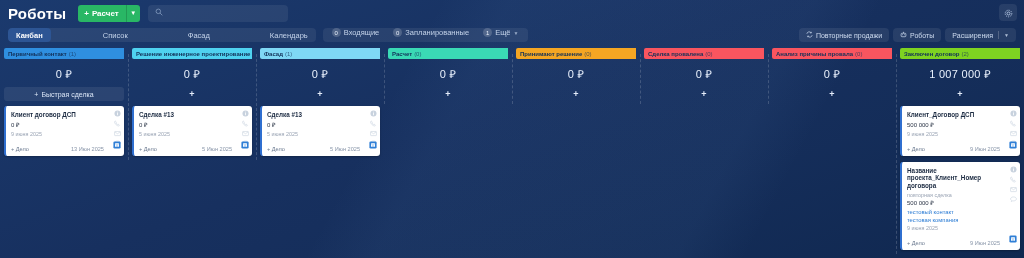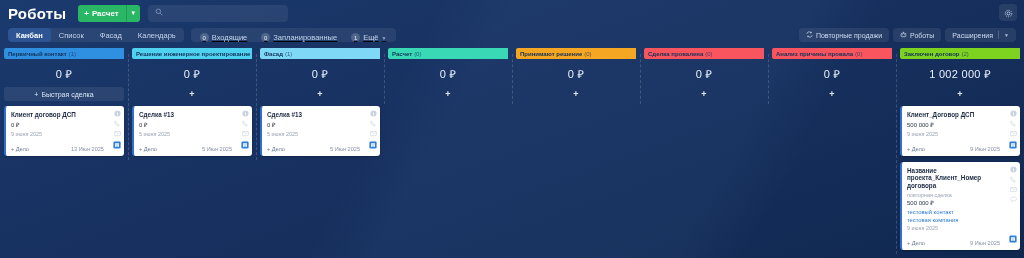--- a/index.html
+++ b/index.html
@@ -93,43 +93,43 @@
     gap: 3px;
     padding: 0 8px;
     position: relative;
   }
   .tabgroup {
     display: flex; align-items: center;
     background: rgba(255,255,255,0.07);
     border-radius: 4px;
     height: 14px;
     overflow: hidden;
+    gap: 44px;
   }
   .tab {
     display: flex; align-items: center;
     height: 100%;
     padding: 0 8px;
     font-size: 7.5px;
     color: #c4d3ea;
     white-space: nowrap;
   }
   .tab.active {
     background: #2d5594;
     color: #ffffff;
     font-weight: bold;
     border-radius: 4px;
   }
   .counter-group {
-    display: flex; align-items: flex-end;
+    display: flex; align-items: flex-start;
     background: rgba(255,255,255,0.07);
     border-radius: 4px;
     height: 14px;
     margin-left: 4px;
     padding: 0 2px;
-    text-decoration: underline;
   }
   .counter {
     display: flex; align-items: center; gap: 3px;
     padding: 0 7px;
     font-size: 7.5px;
     color: #c4d3ea;
     white-space: nowrap;
   }
   .badge {
     display: inline-flex; align-items: center; justify-content: center;
@@ -544,21 +544,21 @@
           <span class="cnt" style="color: rgb(18, 48, 88);">(0)</span>
         </div>
         <div class="col-sum">0 ₽</div>
         <div class="col-add plain" style="background: transparent;">+</div>
       </div>
       <div class="column">
         <div class="col-header" style="background: rgb(126, 211, 33); color: rgb(126, 211, 33);">
           <span style="color: rgb(18, 48, 88);">Заключен договор</span>
           <span class="cnt" style="color: rgb(18, 48, 88);">(2)</span>
         </div>
-        <div class="col-sum">1 002 000 ₽</div>
+        <div class="col-sum">1 007 000 ₽</div>
         <div class="col-add plain" style="background: transparent;">+</div>
         <div class="card" style="border-left-color: rgb(47, 111, 208);">
           <div class="card-title">Клиент_Договор ДСП</div>
           <div class="card-amount">500 000 ₽</div>
           <div class="card-date">9 июня 2025</div>
           <div class="card-icons">
             <span>
               <svg width="7" height="7" viewBox="0 0 12 12">
                 <circle cx="6" cy="6" r="5.2" fill="#c8d2de"></circle>
                 <rect x="5.3" y="5" width="1.4" height="4" fill="#fff"></rect>

